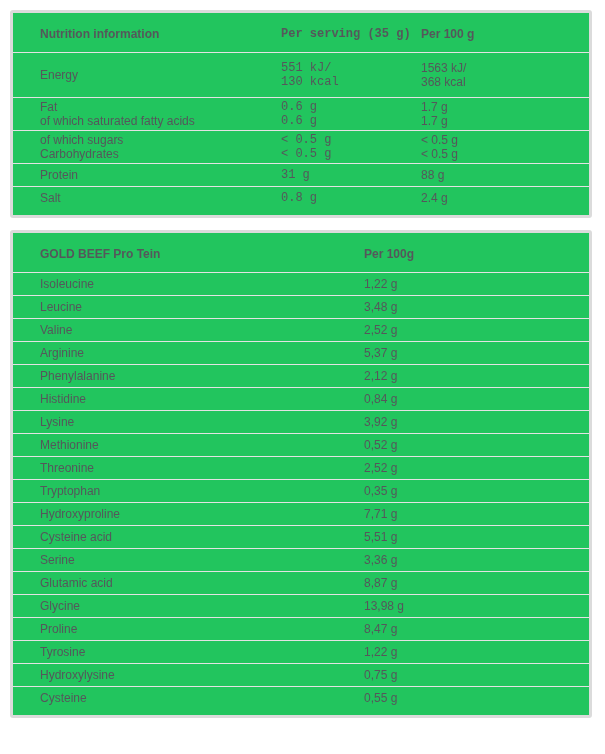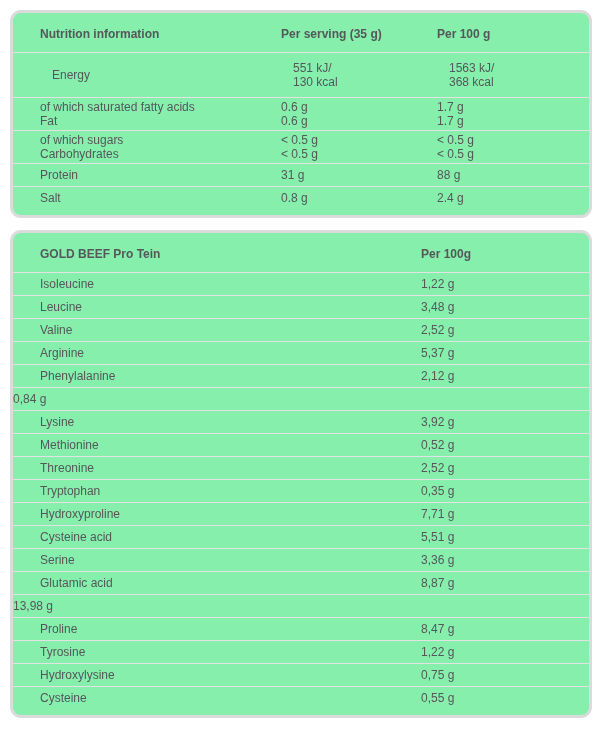--- a/index.html
+++ b/index.html
@@ -6,38 +6,38 @@
   body {
     width: 605px;
     font-family: "Liberation Sans", sans-serif;
     color: #55575b;
     font-size: 12px;
     line-height: 14px;
   }
   .page { padding: 10px 13px 10px 10px; }
   .box {
     border: 3px solid #dbdbdb;
-    border-radius: 11px;
-    background: #86efac;
+    border-radius: 3px;
+    background: #22c55e;
     padding-bottom: 6px;
   }
   .box + .box { margin-top: 12px; }
   .row { display: flex; align-items: center; }
   .row + .row { border-top: 1px solid #e3e3e3; }
   .row.hdr { padding: 14px 0 11px 0; font-weight: bold; }
   .row.single { padding: 4px 0; }
   .row.dbl { padding: 2px 0; }
-  .row.tall { padding: 8px 12px; }
+  .row.tall { padding: 8px 0; }
   .cell div { min-height: 14px; }
   
   .t1 .c1 { width: 268px; padding-left: 27px; box-sizing: border-box; }
-  .t1 .c2 { width: 156px; }
+  .t1 .c2 { width: 140px; font-family: Liberation Mono, monospace; }
   .t1 .c3 { flex: 1; }
   
-  .t2 .c1 { width: 408px; padding-left: 27px; box-sizing: border-box; }
+  .t2 .c1 { width: 351px; padding-left: 27px; box-sizing: border-box; }
   .t2 .c2 { flex: 1; }
 </style>
 </head>
 <body>
 
 <div class="page">
 
   <section class="box t1">
     <div class="row hdr">
       <div class="cell c1">Nutrition information</div>
@@ -54,22 +54,22 @@
         <div>130 kcal</div>
       </div>
       <div class="cell c3">
         <div>1563 kJ/</div>
         <div>368 kcal</div>
       </div>
     </div>
 
     <div class="row dbl">
       <div class="cell c1">
+        <div>Fat</div>
         <div>of which saturated fatty acids</div>
-        <div>Fat</div>
       </div>
       <div class="cell c2">
         <div>0.6 g</div>
         <div>0.6 g</div>
       </div>
       <div class="cell c3">
         <div>1.7 g</div>
         <div>1.7 g</div>
       </div>
     </div>
@@ -134,20 +134,21 @@
     </div>
     <div class="row single">
       <div class="cell c1">Arginine</div>
       <div class="cell c2">5,37 g</div>
     </div>
     <div class="row single">
       <div class="cell c1">Phenylalanine</div>
       <div class="cell c2">2,12 g</div>
     </div>
     <div class="row single">
+      <div class="cell c1">Histidine</div>
       <div class="cell c2">0,84 g</div>
     </div>
     <div class="row single">
       <div class="cell c1">Lysine</div>
       <div class="cell c2">3,92 g</div>
     </div>
     <div class="row single">
       <div class="cell c1">Methionine</div>
       <div class="cell c2">0,52 g</div>
     </div>
@@ -169,20 +170,21 @@
     </div>
     <div class="row single">
       <div class="cell c1">Serine</div>
       <div class="cell c2">3,36 g</div>
     </div>
     <div class="row single">
       <div class="cell c1">Glutamic acid</div>
       <div class="cell c2">8,87 g</div>
     </div>
     <div class="row single">
+      <div class="cell c1">Glycine</div>
       <div class="cell c2">13,98 g</div>
     </div>
     <div class="row single">
       <div class="cell c1">Proline</div>
       <div class="cell c2">8,47 g</div>
     </div>
     <div class="row single">
       <div class="cell c1">Tyrosine</div>
       <div class="cell c2">1,22 g</div>
     </div>

